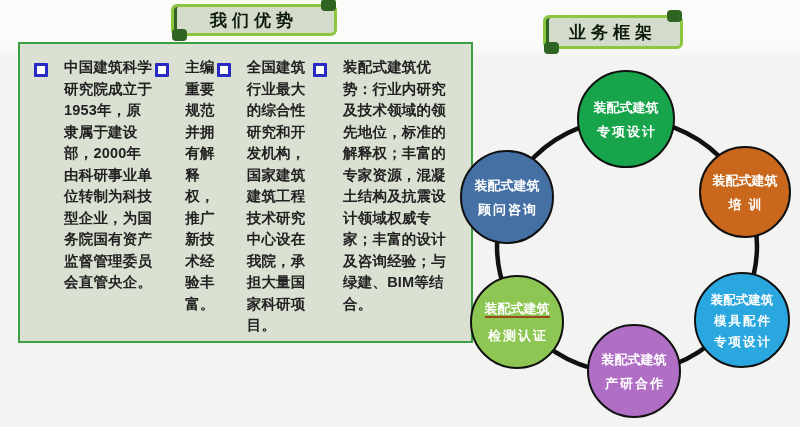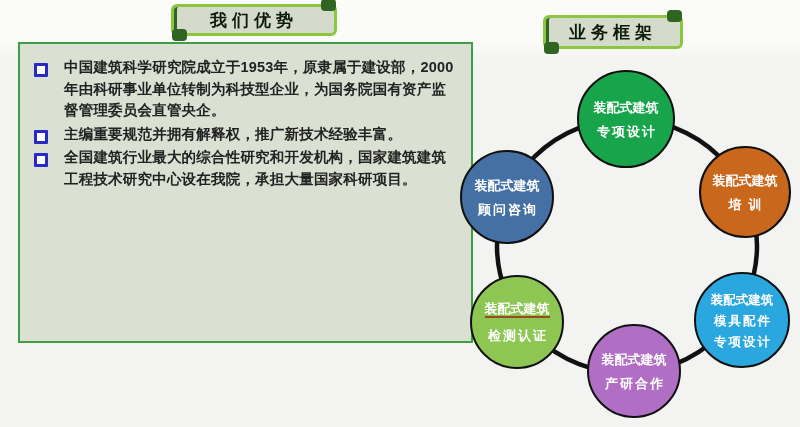--- a/index.html
+++ b/index.html
@@ -33,21 +33,21 @@
   }
   .title-left{left:131px;top:4px;width:160px;height:26px;margin-left:40px;}
   .title-right{left:543px;top:15px;width:134px;height:28px;}
 
   
   .adv-box{
     position:absolute;left:18px;top:42px;width:425px;height:278px;
     background:#DAE0D2;border:2px solid #3D9E44;
     padding:13px 14px 6px 12px;box-sizing:content-box;
   }
-  .adv-list{display:flex;flex-direction:column;}
+  .adv-list{display:flex;flex-direction:row;}
   .li{display:flex;align-items:flex-start;margin-bottom:2px;}
   .sq{
     flex:0 0 auto;width:8px;height:8px;margin:6px 16px 0 2px;
     background:#fff;border:3px solid #2929C4;border-radius:1px;
   }
   .li-text{
     flex:1;font-size:14.5px;line-height:21.5px;
     color:#222;font-weight:600;letter-spacing:0.2px;
   }
 
@@ -92,20 +92,24 @@
         <span class="li-text">中国建筑科学研究院成立于1953年，原隶属于建设部，2000年由科研事业单位转制为科技型企业，为国务院国有资产监督管理委员会直管央企。</span>
       </div>
       <div class="li">
         <span class="sq"></span>
         <span class="li-text">主编重要规范并拥有解释权，推广新技术经验丰富。</span>
       </div>
       <div class="li">
         <span class="sq"></span>
         <span class="li-text">全国建筑行业最大的综合性研究和开发机构，国家建筑建筑工程技术研究中心设在我院，承担大量国家科研项目。</span>
       </div>
+      <div class="li">
+        <span class="sq"></span>
+        <span class="li-text">装配式建筑优势：行业内研究及技术领域的领先地位，标准的解释权；丰富的专家资源，混凝土结构及抗震设计领域权威专家；丰富的设计及咨询经验；与绿建、BIM等结合。</span>
+      </div>
     </div>
   </div>
 
   <div class="scroll-title title-right">
     <span>业务框架</span>
   </div>
 
   <div class="diagram">
     <svg class="ring" viewBox="0 0 800 427">
       <ellipse cx="627" cy="246" rx="130" ry="127" fill="none" stroke="#111111" stroke-width="4.5"></ellipse>

